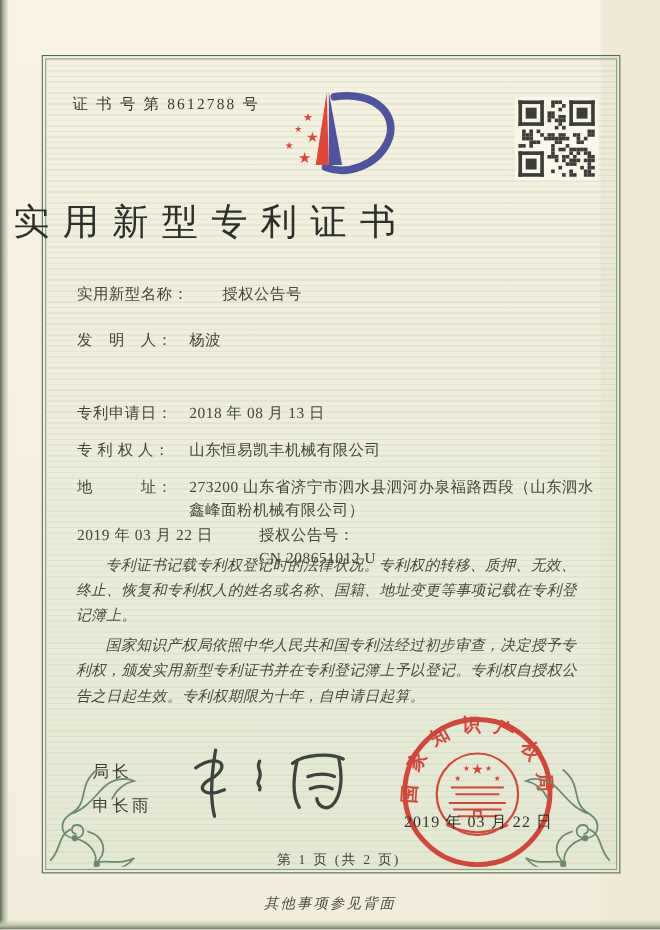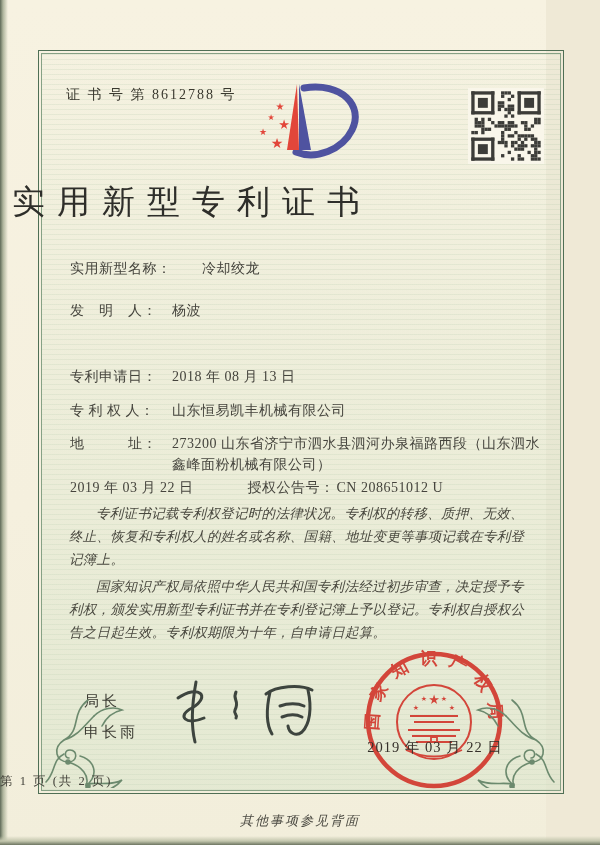--- a/index.html
+++ b/index.html
@@ -34,35 +34,35 @@
   .val{display:inline-block;}
   .row-name{top:258px;gap:30px;}
   .row-inventor{top:300px;}
   .row-patent{top:331px;font-family:"Liberation Mono","DejaVu Sans Mono",monospace;font-size:13px;}
   .row-patent .lbl{font-family:"Liberation Serif","DejaVu Serif",serif;font-size:14px;}
   .row-filing{top:366px;}
   .row-patentee{top:400px;}
   .row-address{top:433px;}
   .row-address .val{width:372px;}
   .row-grant{top:477px;}
-  .row-grant .pair2{margin-left:54px;display:flex;}
+  .row-grant .pair2{margin-left:42px;display:flex;flex-direction:column;}
   .row-grant .lbl2{margin-right:2px;}
   
   .paras{position:absolute;left:69px;top:503px;width:468px;color:#49483f;}
   .paras p{margin:0 0 4px 0;font-size:13.5px;line-height:1.7;text-indent:2em;
            font-style:italic;letter-spacing:0.3px;}
   
   .signer-title{position:absolute;left:84px;top:692px;font-size:15px;letter-spacing:3px;color:#3c3b33;}
   .signer-name{position:absolute;left:84px;top:723px;font-size:15px;letter-spacing:3px;color:#3c3b33;}
   .signature{position:absolute;left:162px;top:672px;width:160px;height:78px;}
   
   .seal{position:absolute;left:348px;top:644px;width:172px;height:158px;opacity:0.92;}
   .seal-date{position:absolute;left:350px;top:738px;width:170px;text-align:center;
              font-size:14.5px;color:#35302a;letter-spacing:1px;}
-  .page-no{position:absolute;left:0;top:773px;width:584px;
+  .page-no{position:absolute;left:16px;top:773px;width:584px;text-align:center;
            font-size:12.5px;color:#44433b;letter-spacing:2px;}
   .back-note{position:absolute;left:0;top:812px;width:600px;text-align:center;
              font-size:13px;color:#4c4b43;letter-spacing:2px;font-style:italic;}
   .ornament{position:absolute;width:92px;height:92px;}
   .orn-left{left:42px;top:696px;}
   .orn-right{left:466px;top:696px;transform:scaleX(-1);}
 </style>
 </head>
 <body>
 
@@ -209,21 +209,21 @@
       <rect x="52.87" y="69.39" width="3.30" height="3.30"></rect>
       <rect x="62.78" y="69.39" width="3.30" height="3.30"></rect>
       <rect x="66.09" y="69.39" width="3.30" height="3.30"></rect>
       <rect x="69.39" y="69.39" width="3.30" height="3.30"></rect>
     </svg>
 
   <div class="title">实用新型专利证书</div>
 
   <div class="row row-name">
     <span class="lbl">实用新型名称：</span>
-    <span class="val">冷却绞龙</span>
+    <span class="val">授权公告号</span>
   </div>
   <div class="row row-inventor">
     <span class="lbl">发　明　人：</span>
     <span class="val">杨波</span>
   </div>
   <div class="row row-filing">
     <span class="lbl">专利申请日：</span>
     <span class="val">2018 年 08 月 13 日</span>
   </div>
   <div class="row row-patentee">

